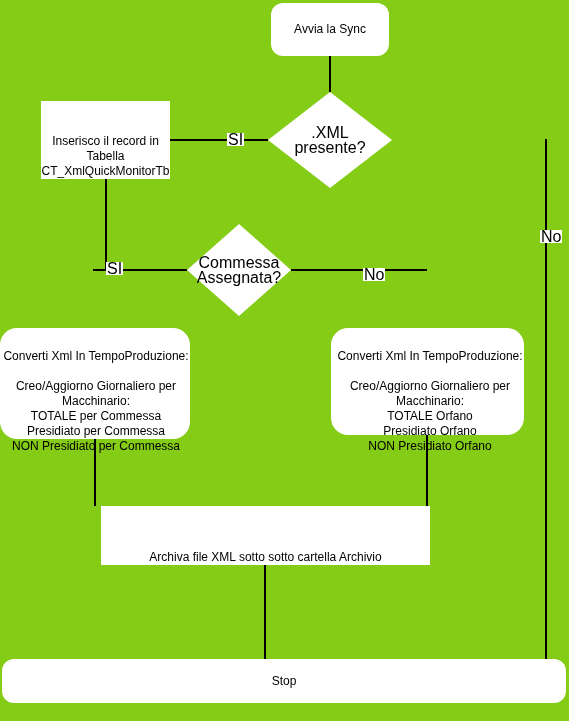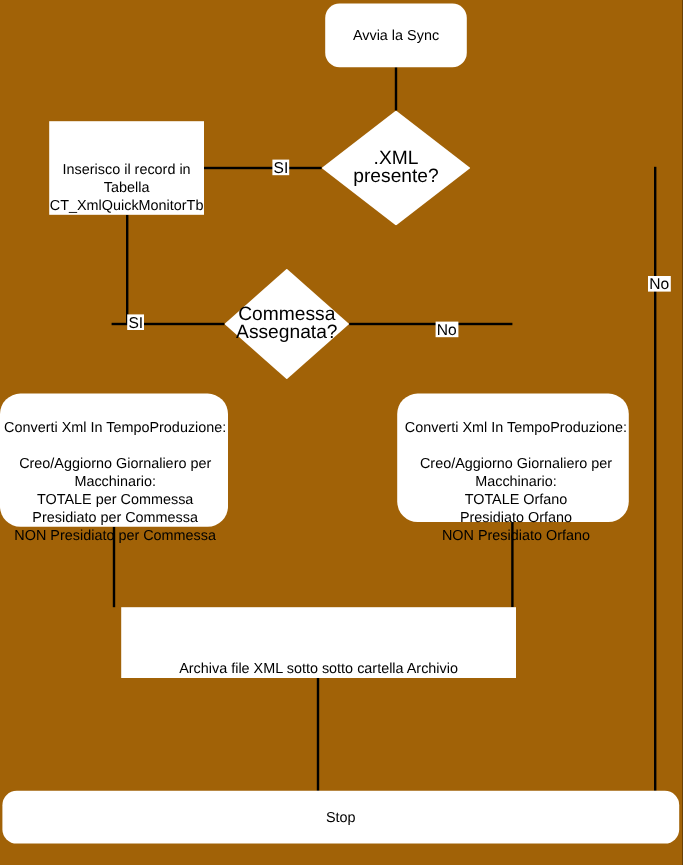--- a/index.html
+++ b/index.html
@@ -5,21 +5,21 @@
 <style>
   html, body {
     margin: 0;
     padding: 0;
     background: #000000;
   }
   #canvas {
     position: relative;
     width: 569px;
     height: 721px;
-    background: #a16207;
+    background: #84cc16;
     overflow: hidden;
     font-family: "Liberation Sans", sans-serif;
     -webkit-font-smoothing: none;
   }
   .node {
     position: absolute;
     background: #ffffff;
     color: #000000;
     box-sizing: border-box;
     font-family: "Liberation Sans", sans-serif;
@@ -75,21 +75,21 @@
     white-space: pre-line;
     font-size: 16px;
     line-height: 15px;
     pointer-events: none;
   }
   
   .edge-label {
     position: absolute;
     background: #ffffff;
     color: #000000;
-    font-size: 13px;
+    font-size: 16px;
     line-height: 13px;
     padding: 0 1px;
     font-family: "Liberation Sans", sans-serif;
     white-space: nowrap;
   }
   
   .connector {
     position: absolute;
     background: #000000;
   }

